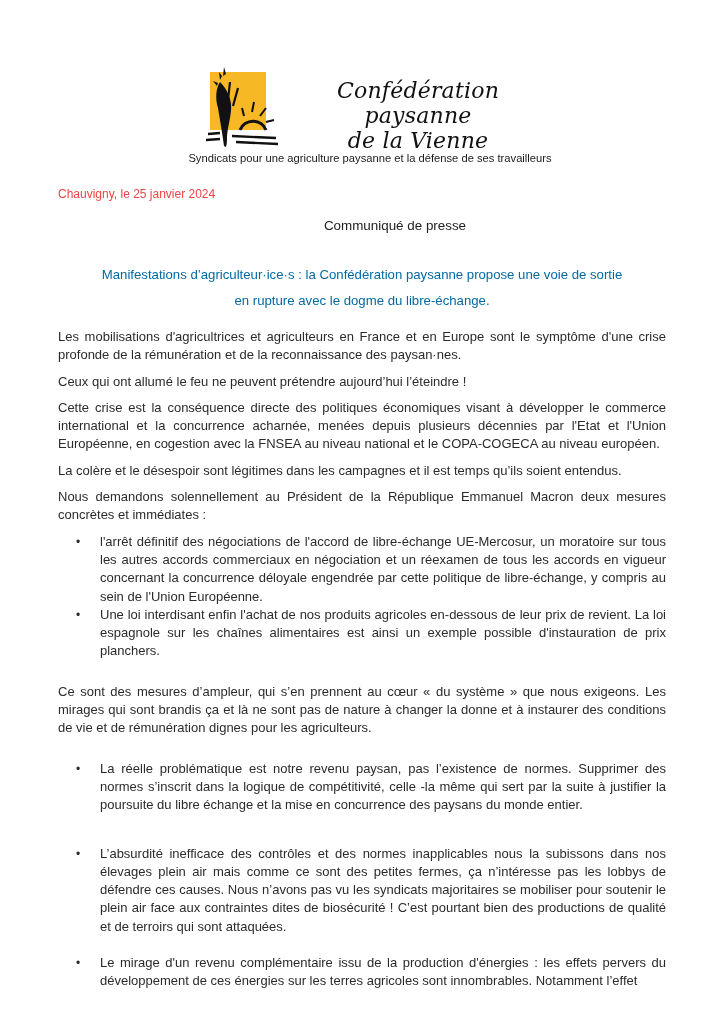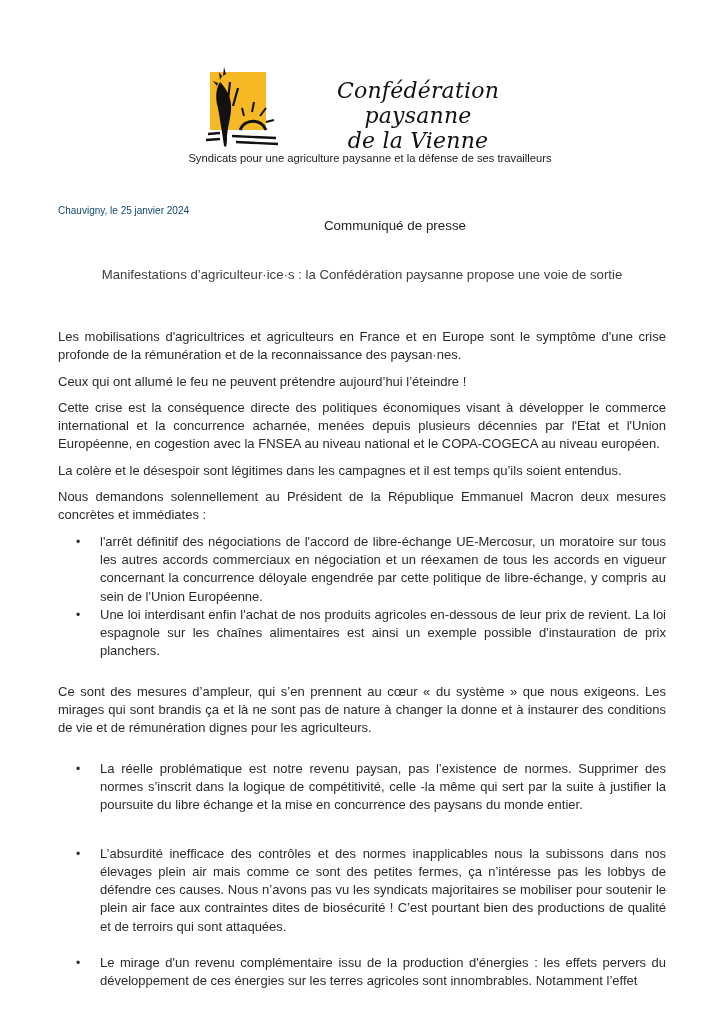--- a/index.html
+++ b/index.html
@@ -6,25 +6,25 @@
     body { width: 724px; height: 1024px; position: relative; overflow: hidden;
            font-family: "Liberation Sans", "DejaVu Sans", sans-serif; color: #262626; }
     .logo-block { position: absolute; left: 200px; top: 62px; width: 80px; height: 88px; }
     .logo-square { position: absolute; left: 10px; top: 10px; width: 56px; height: 58px; background: #f6b824; }
     .logo-svg { position: absolute; left: 0; top: 0; width: 80px; height: 88px; }
     .org-name { position: absolute; left: 288px; top: 78px; width: 260px;
                 font-family: "DejaVu Serif", serif; font-style: italic; font-size: 22px; line-height: 25px;
                 color: #111; text-align: center; letter-spacing: 0.2px; }
     .org-tagline { position: absolute; left: 170px; top: 152px; width: 400px; text-align: center;
                    font-size: 11.2px; color: #1a1a1a; }
-    .date { position: absolute; left: 58px; top: 187px; font-size: 10px; color: #0c4a6e; margin-top: 18px; }
+    .date { position: absolute; left: 58px; top: 187px; font-size: 12px; color: #ef4444; }
     .doc-type { position: absolute; left: 0; top: 218px; width: 724px; text-align: center; padding-left: 66px; box-sizing: border-box;
                 font-size: 13.4px; color: #222; }
     .headline { position: absolute; left: 60px; top: 262px; width: 604px; text-align: center;
-                font-size: 13.2px; line-height: 26px; color: #404040; }
+                font-size: 13.2px; line-height: 26px; color: #0369a1; }
     .body { position: absolute; left: 58px; top: 328px; width: 608px; font-size: 13px; line-height: 18.3px; color: #2b2b2b; }
     .p { margin: 0 0 8px 0; text-align: justify; }
     ul.bullets { list-style: none; margin: 0; padding: 0; }
     ul.bullets li { position: relative; padding-left: 42px; text-align: justify; }
     ul.bullets li .bullet { position: absolute; left: 18px; top: 0; font-size: 12px; }
   </style>
 </head>
 <body>
 
 <div>
@@ -44,20 +44,21 @@
     <div>de la Vienne</div>
   </div>
   <div class="org-tagline">Syndicats pour une agriculture paysanne et la défense de ses travailleurs</div>
 </div>
 
 <div class="date">Chauvigny, le 25 janvier 2024</div>
 <div class="doc-type">Communiqué de presse</div>
 
 <div class="headline">
   <div>Manifestations d’agriculteur·ice·s : la Confédération paysanne propose une voie de sortie</div>
+  <div>en rupture avec le dogme du libre-échange.</div>
 </div>
 
 <div class="body">
   <p class="p">Les mobilisations d'agricultrices et agriculteurs en France et en Europe sont le symptôme d'une crise profonde de la rémunération et de la reconnaissance des paysan·nes.</p>
   <p class="p">Ceux qui ont allumé le feu ne peuvent prétendre aujourd’hui l’éteindre !</p>
   <p class="p">Cette crise est la conséquence directe des politiques économiques visant à développer le commerce international et la concurrence acharnée, menées depuis plusieurs décennies par l'Etat et l'Union Européenne, en cogestion avec la FNSEA au niveau national et le COPA-COGECA au niveau européen.</p>
   <p class="p">La colère et le désespoir sont légitimes dans les campagnes et il est temps qu’ils soient entendus.</p>
   <p class="p" style="">Nous demandons solennellement au Président de la République Emmanuel Macron deux mesures concrètes et immédiates :</p>
 
   <ul class="bullets" style="margin-bottom:22px">

